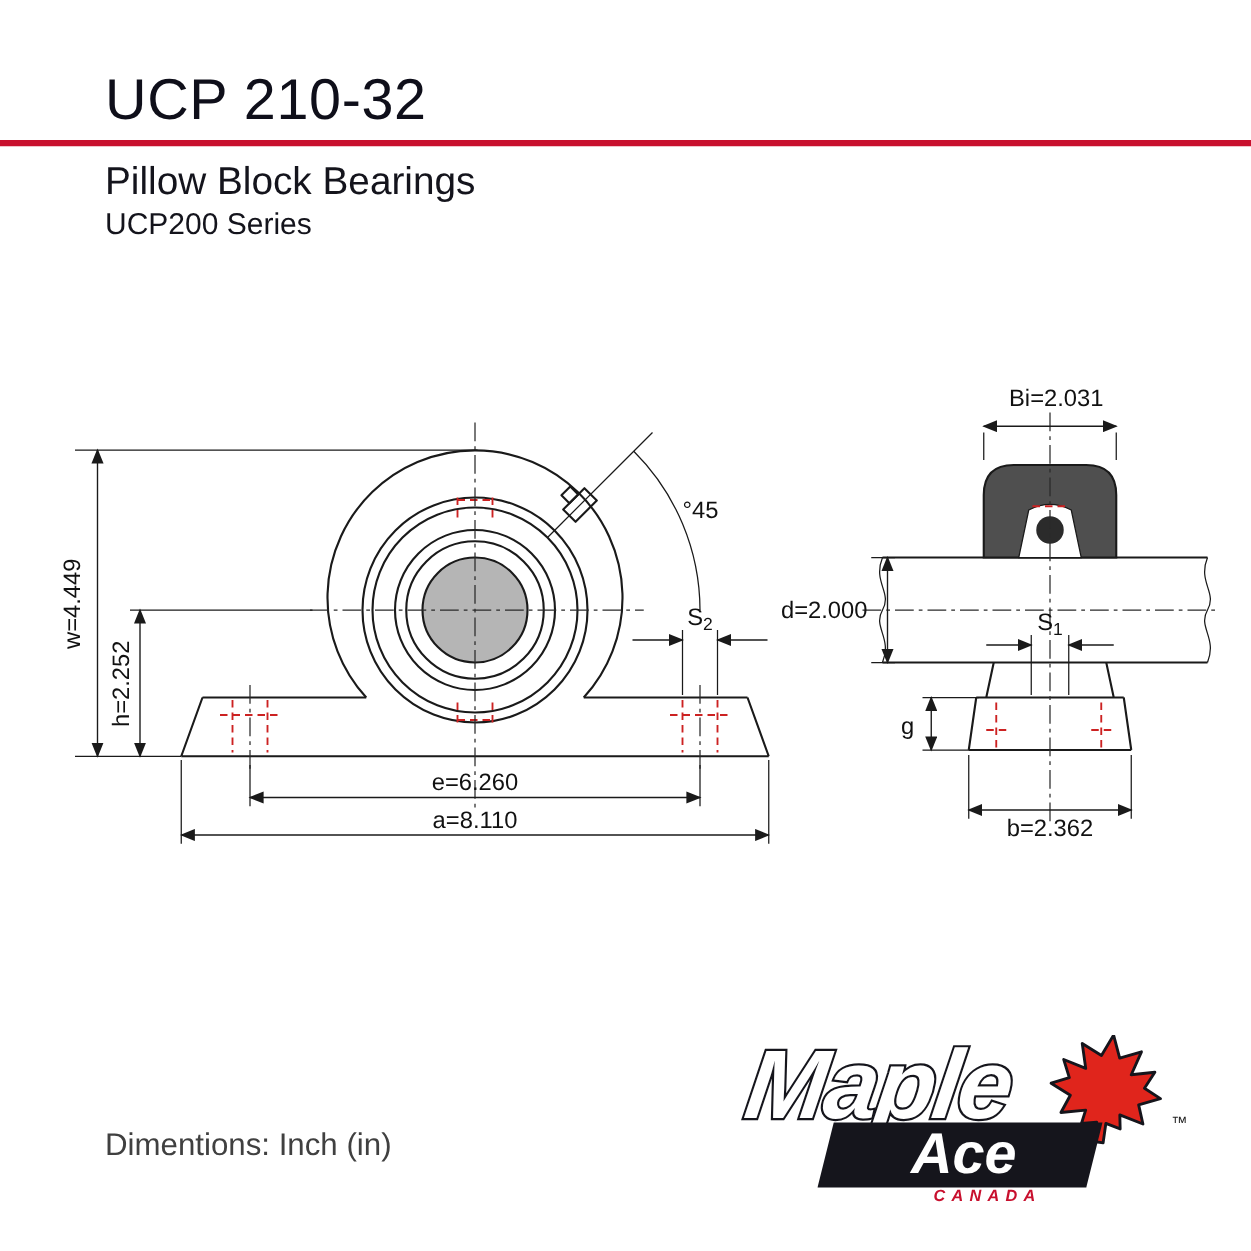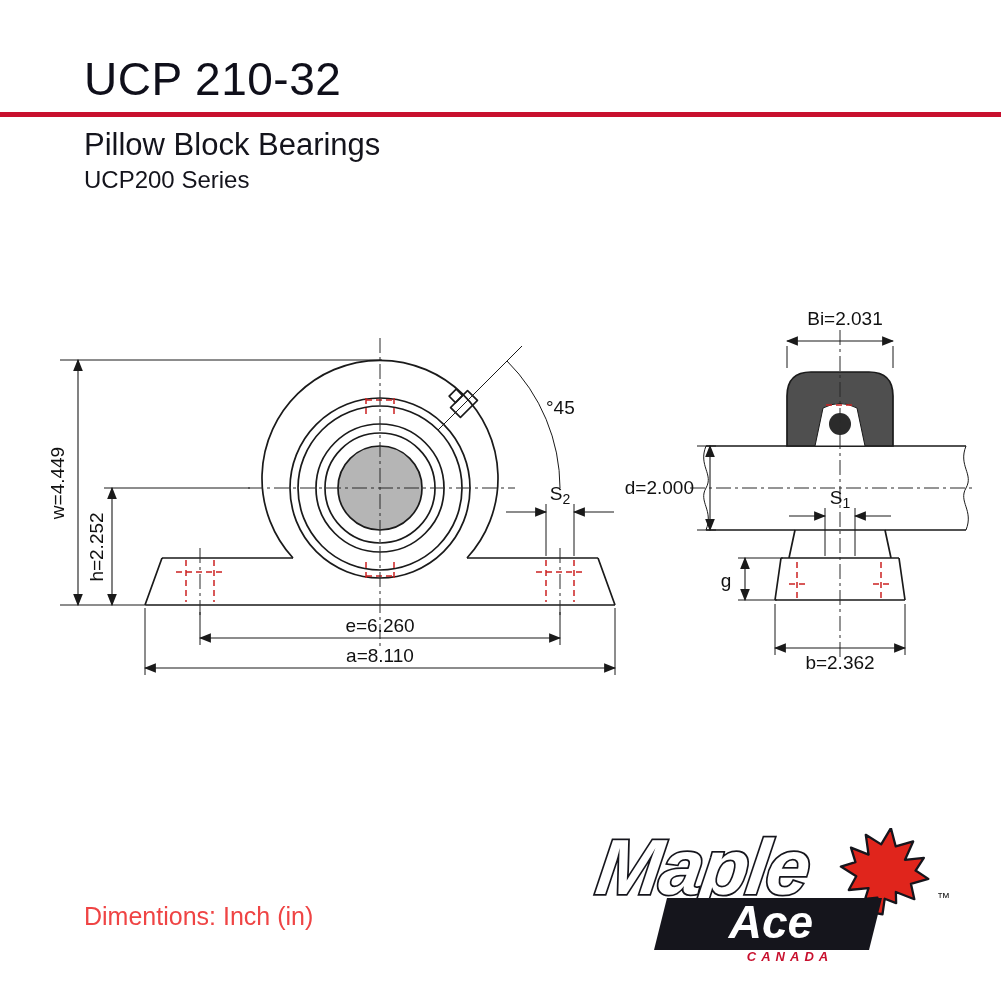--- a/index.html
+++ b/index.html
@@ -3,21 +3,21 @@
 <meta charset="utf-8">
 <style>
   html,body{margin:0;padding:0;background:#fff;}
   body{width:1001px;height:1001px;position:relative;overflow:hidden;
        font-family:"Liberation Sans",sans-serif;color:#14141c;}
   .abs{position:absolute;}
   .title{left:84px;top:52px;font-size:46px;font-weight:normal;letter-spacing:0.5px;color:#0f0f1a;}
   .redline{left:0;top:112px;width:1001px;height:5px;background:#c8102e;}
   .subtitle{left:84px;top:127px;font-size:31px;color:#14141c;text-align:right;}
   .series{left:84px;top:166px;font-size:24px;color:#14141c;}
-  .units{left:84px;top:902px;font-size:25px;color:#ef4444;}
+  .units{left:84px;top:902px;font-size:25px;color:#404040;}
   .drawing{left:0;top:0;width:1001px;height:1001px;}
   .logo{left:575px;top:828px;width:400px;height:140px;}
   
   .ln{stroke:#1a1a1a;stroke-width:1.7;fill:none;stroke-linejoin:round;}
   .thin{stroke:#1a1a1a;stroke-width:1;fill:none;}
   .dim{stroke:#1a1a1a;stroke-width:1.1;fill:none;}
   .cl{stroke:#2a2a2a;stroke-width:1;fill:none;stroke-dasharray:15 4 3 4;}
   .red{stroke:#cc2222;stroke-width:1.5;fill:none;stroke-dasharray:6 4;}
   .dimtext{font:19px "Liberation Sans",sans-serif;fill:#111;}
 </style>

